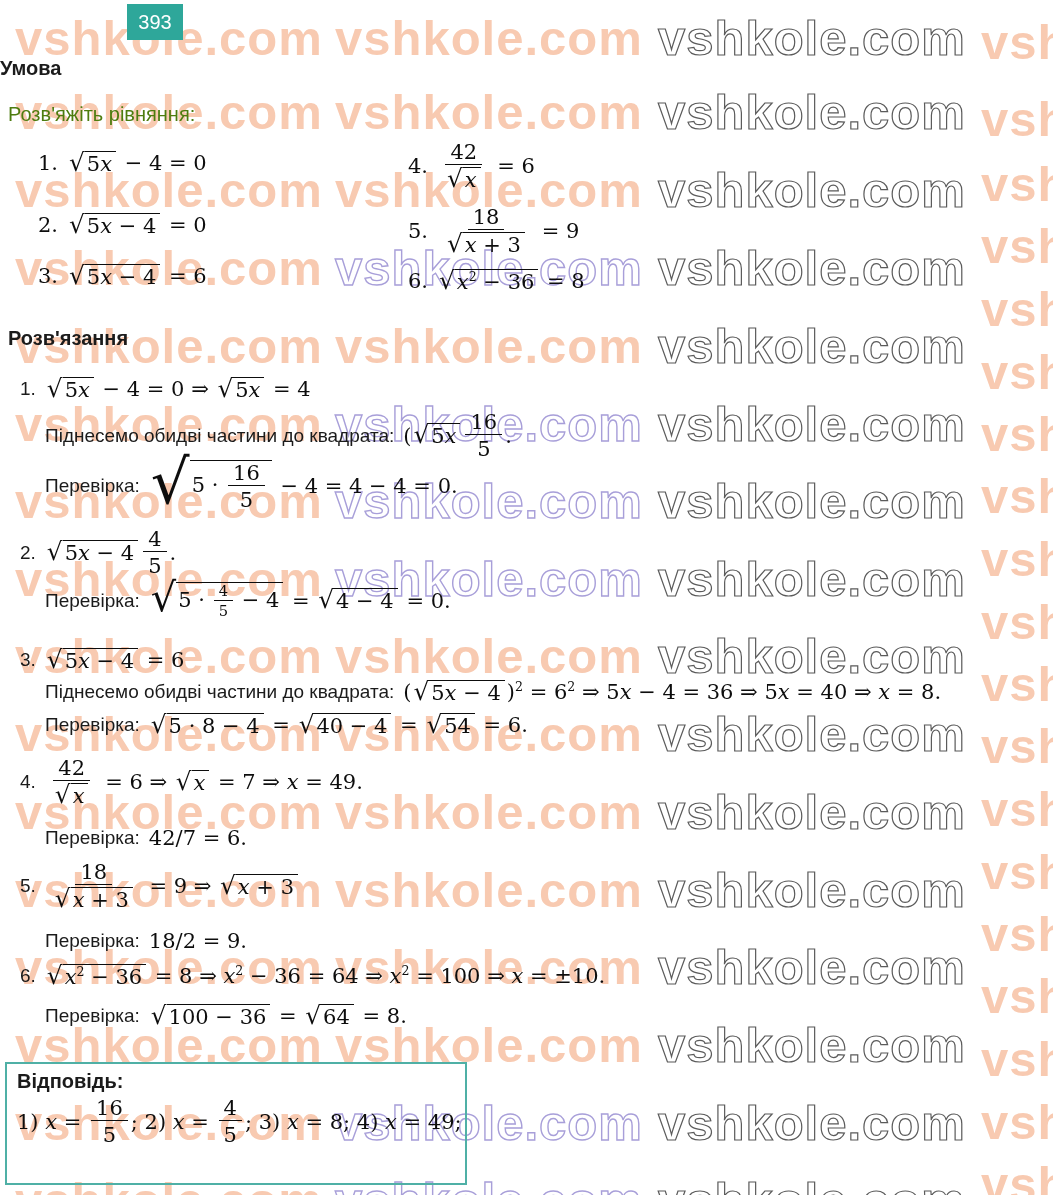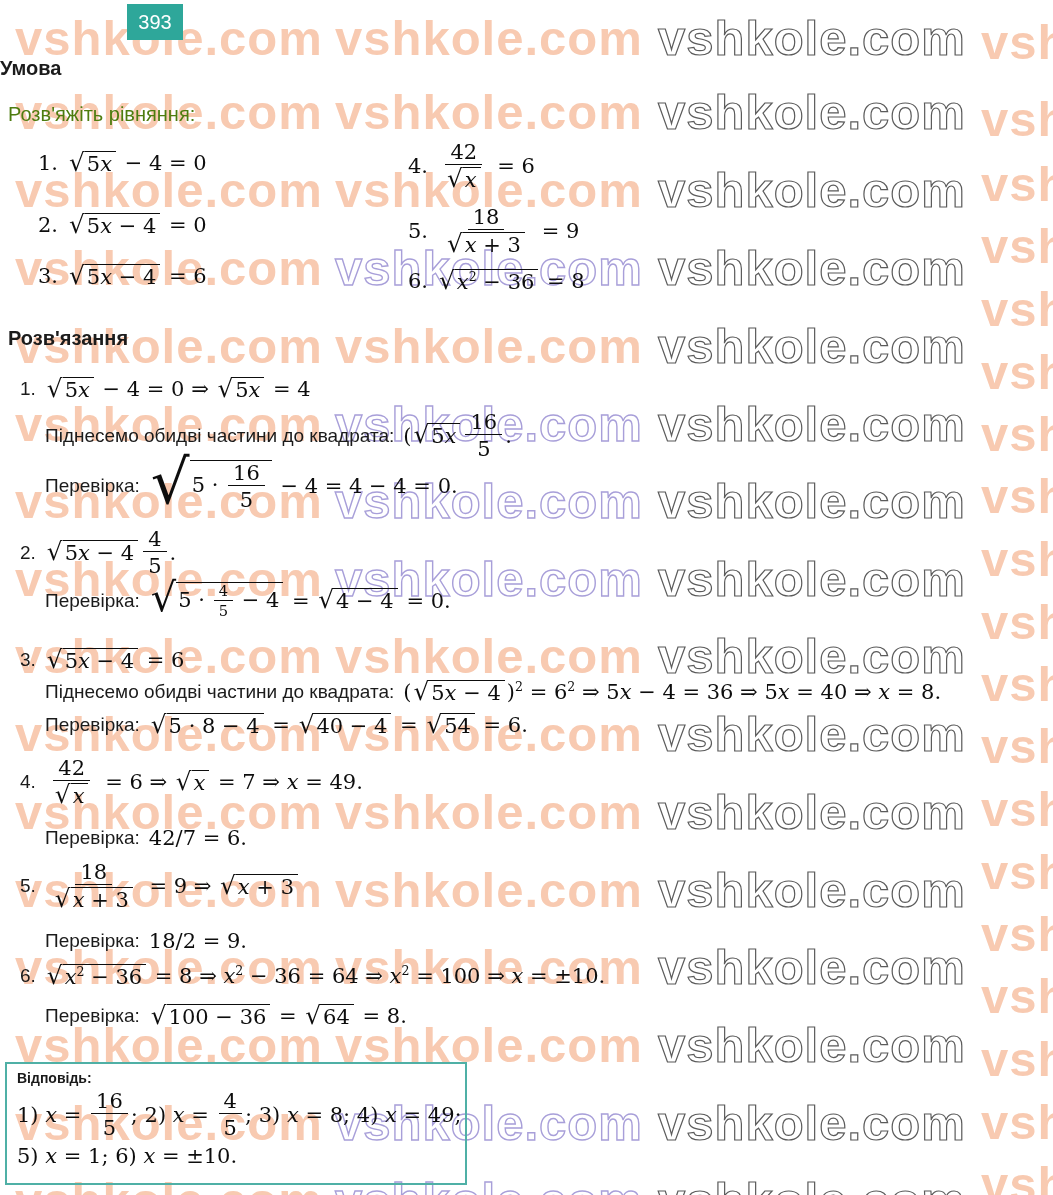--- a/index.html
+++ b/index.html
@@ -42,21 +42,21 @@
   .sqrt{display:inline-flex;align-items:flex-start;margin:0 2px;}
   .rdx{font-size:1.18em;line-height:0.95;}
   .vin{border-top:1.7px solid #0d0d0d;padding:0 4px 0 2px;}
   .sqrt-med .rdx{font-size:1.9em;line-height:0.8;}
   .sqrt-tall .rdx{font-size:2.9em;line-height:0.72;}
   i{font-style:italic;}
 
   
   .answer{position:absolute;left:5px;top:1062px;width:462px;height:123px;z-index:1;
         border:2px solid #4fb0a6;box-sizing:border-box;padding:6px 10px;background:transparent;}
-  .answer-title{font-size:14px;font-weight:bold;color:#1b1b1b;}
+  .answer-title{font-size:20px;font-weight:bold;color:#1b1b1b;}
   .answer .line{position:static;margin-top:3px;}
 </style>
 </head>
 <body>
 
 <div class="page">
 
   <div id="wm-layer">
       <div class="wm wm-pink" style="left: 15px; top: 14px;">vshkole.com</div>
       <div class="wm wm-pink" style="left: 335px; top: 14px;">vshkole.com</div>
@@ -407,20 +407,15 @@
             <span class="fr-d">5</span>
           </span>
           <span class="run">;&nbsp;2)&nbsp;<i>x</i>&nbsp;=&nbsp;</span>
           <span class="frac">
             <span class="fr-n">4</span>
             <span class="fr-d">5</span>
           </span>
           <span class="run">;&nbsp;3)&nbsp;<i>x</i>&nbsp;=&nbsp;8;&nbsp;4)&nbsp;<i>x</i>&nbsp;=&nbsp;49;</span>
         </span>
     </div>
-    <div class="line">
-      <span class="math">
-          <span class="run">5)&nbsp;<i>x</i>&nbsp;=&nbsp;1;&nbsp;6)&nbsp;<i>x</i>&nbsp;=&nbsp;±10.</span>
-        </span>
-    </div>
   </div>
 
 </div>
 
 </body></html>

